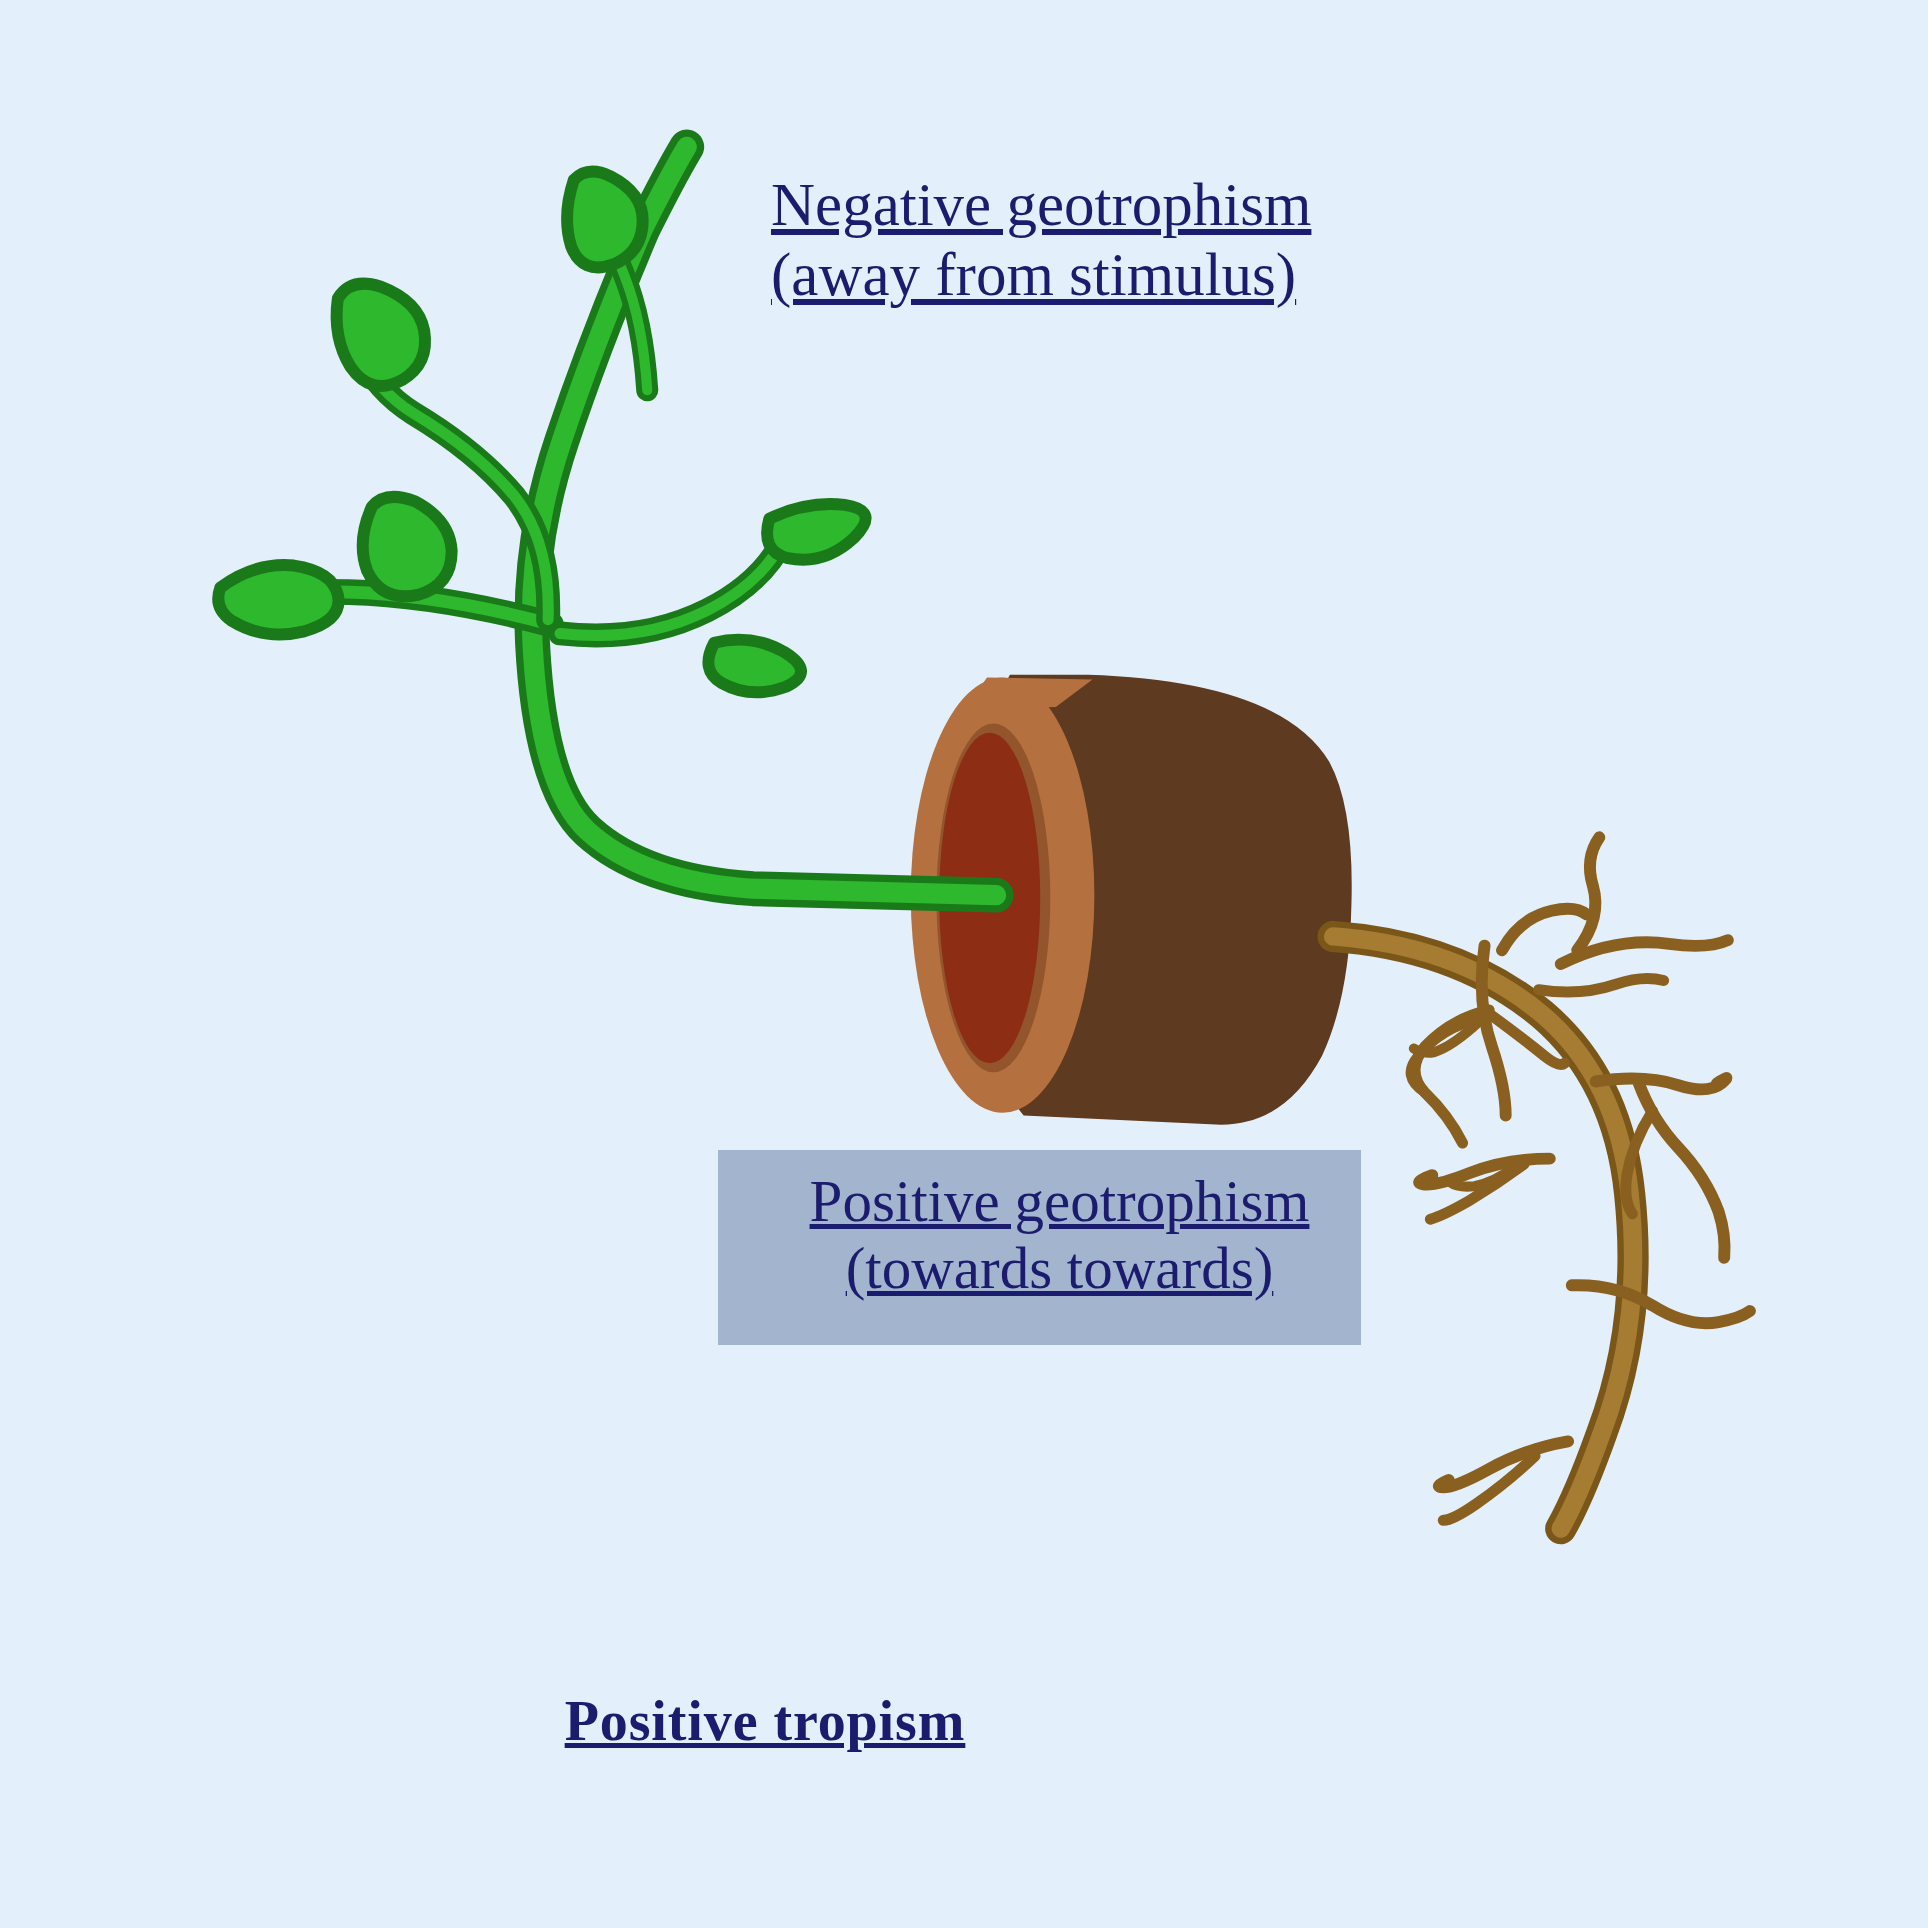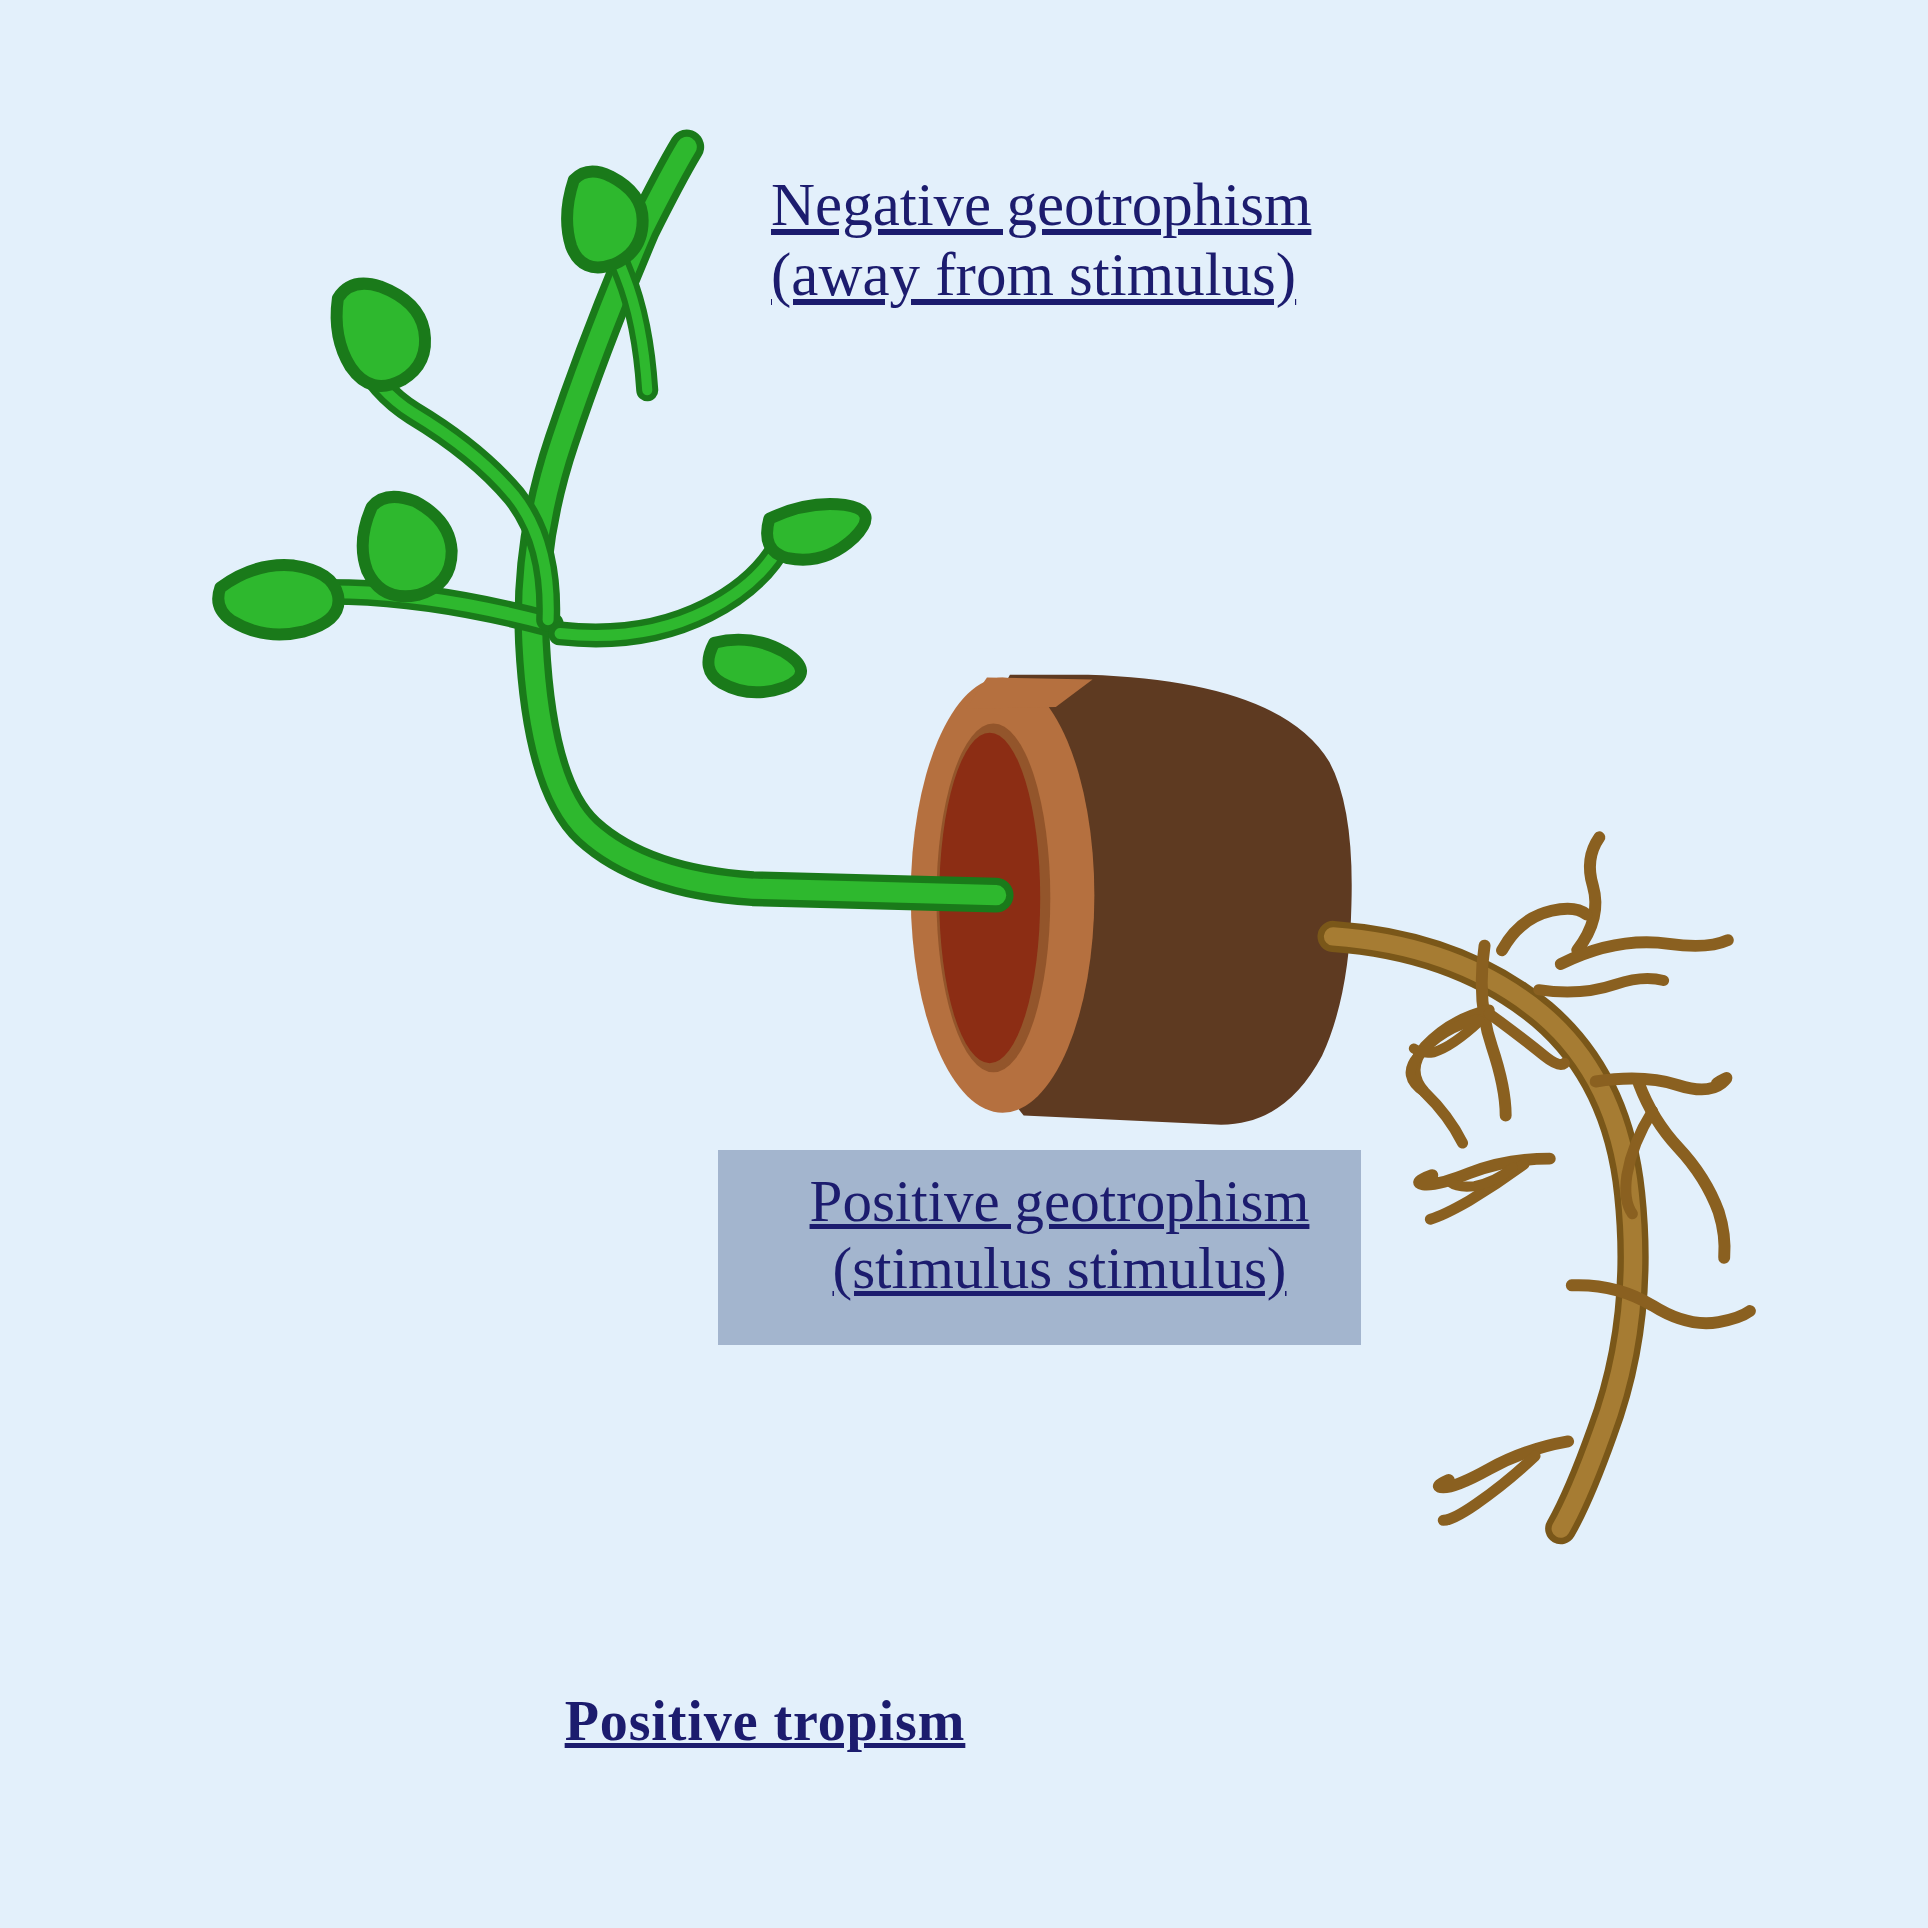--- a/index.html
+++ b/index.html
@@ -213,18 +213,18 @@
                Q 890 732 856 748
                Q 818 762 786 744
                Q 762 730 778 700 Z" fill="#2eb82e" stroke="#1a7a1a" stroke-width="13"></path>
     </g>
   </svg>
 
   <div id="pos-label-box"></div>
 
   <div class="label" id="neg-label"><span>Negative geotrophism</span><span class="l2">(away from stimulus)</span></div>
 
-  <div class="label" id="pos-label"><span>Positive geotrophism</span><span class="l2">(stimulus stimulus)</span></div>
+  <div class="label" id="pos-label"><span>Positive geotrophism</span><span class="l2">(towards towards)</span></div>
 
   <div class="label" id="title">Positive tropism</div>
 
 </div>
 
 
 </body></html>

